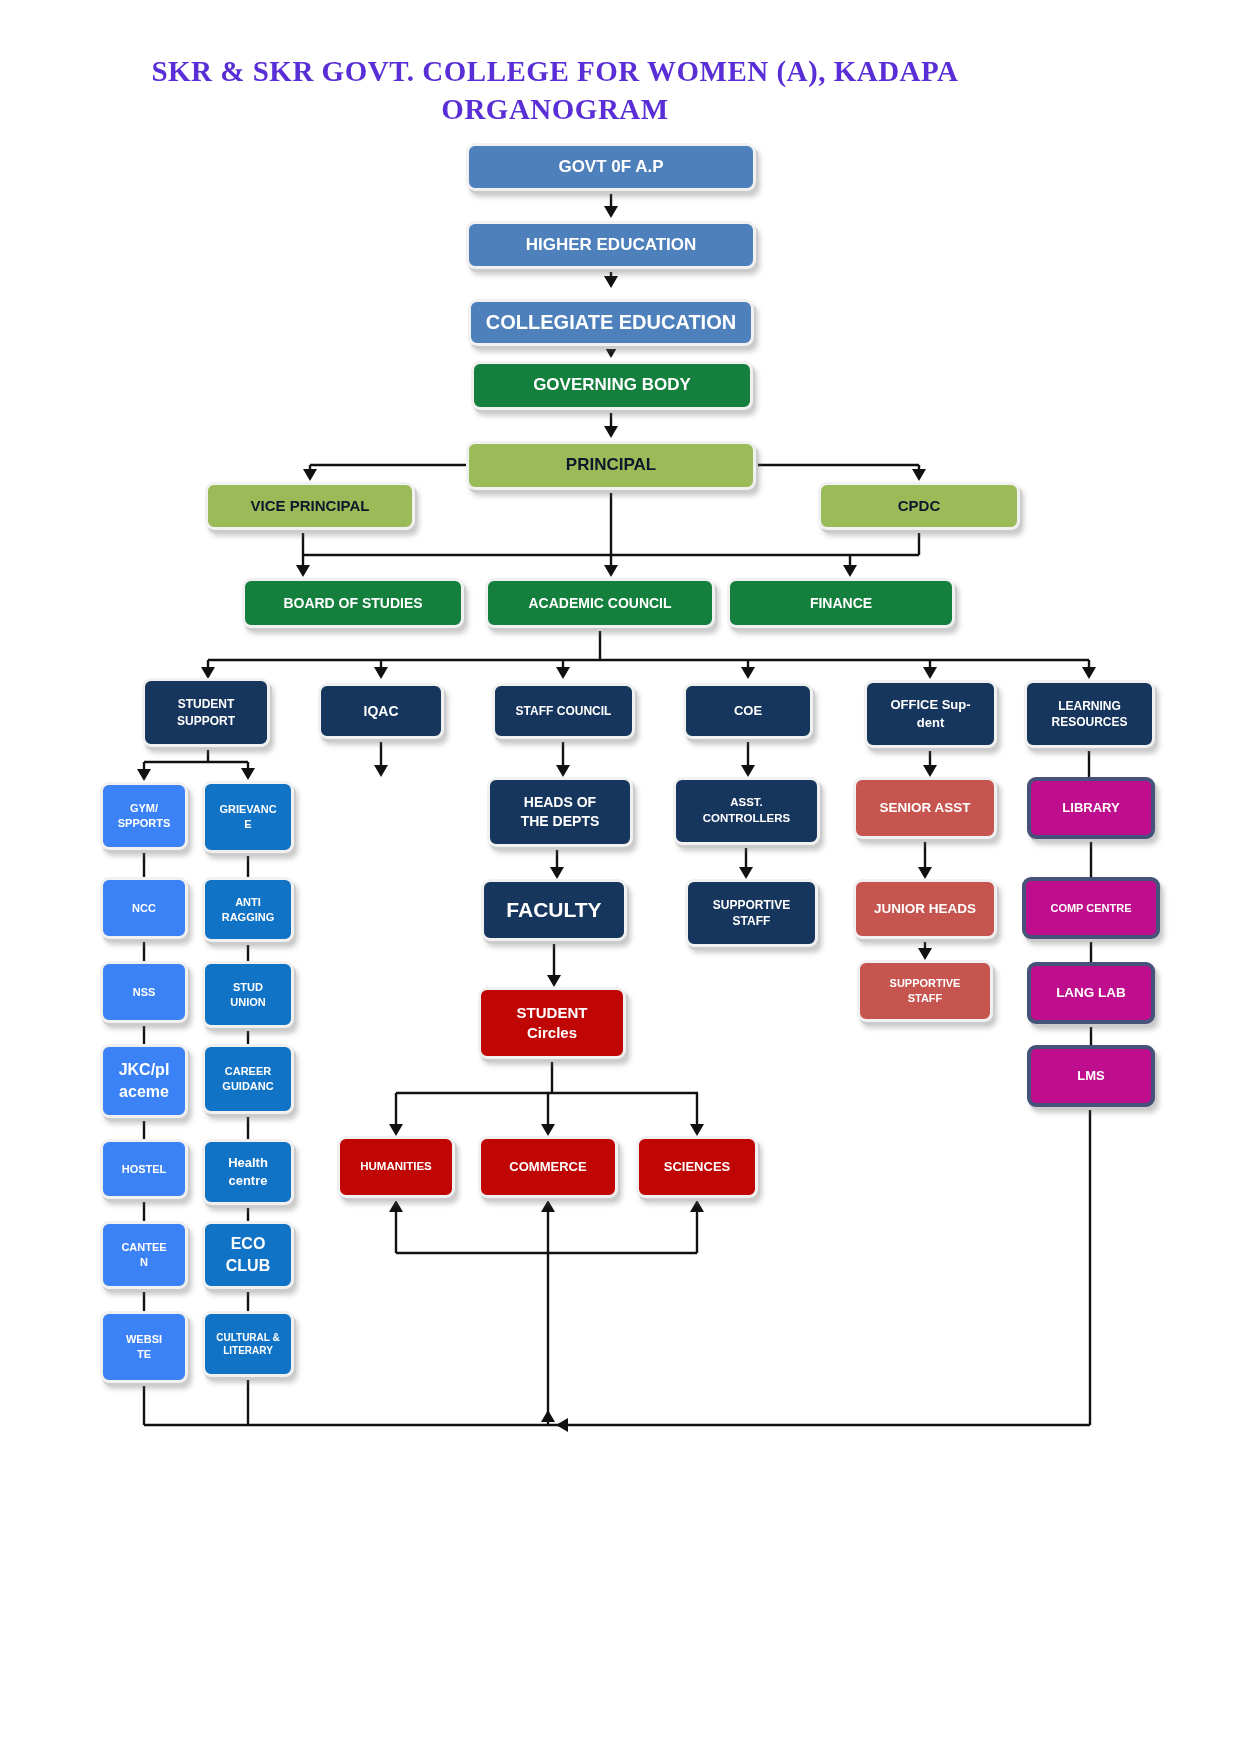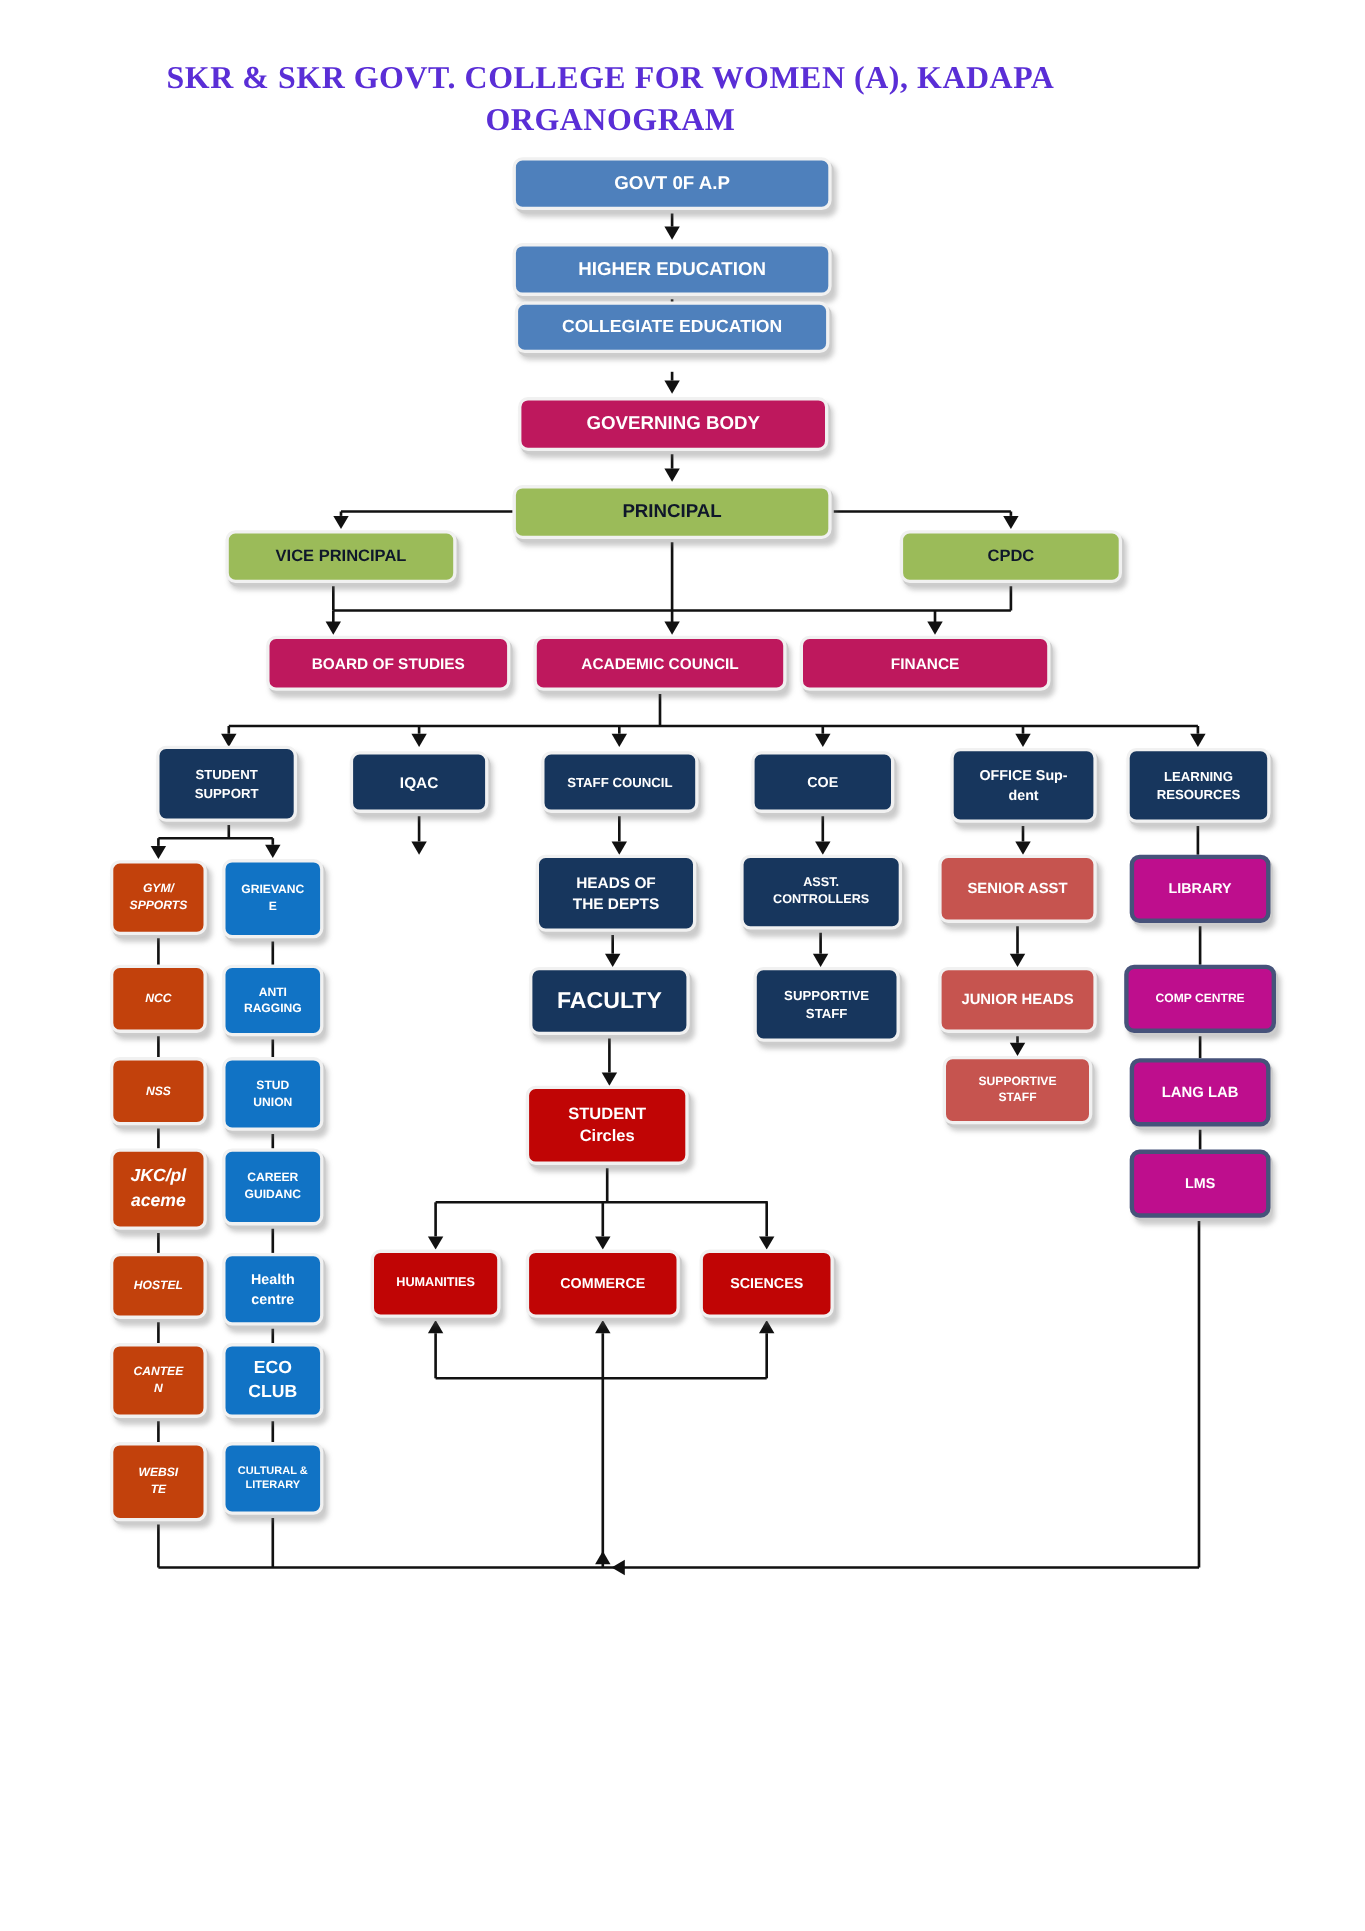--- a/index.html
+++ b/index.html
@@ -7,24 +7,24 @@
           font-family:"Liberation Sans",sans-serif;}
   .wires{position:absolute;left:0;top:0;z-index:1;}
   .title{position:absolute;left:0;top:52px;width:1110px;margin:0;text-align:center;z-index:2;
          font-family:"Liberation Serif",serif;font-weight:bold;color:#5A2ED6;
          font-size:29px;line-height:1.32;letter-spacing:.5px;}
   .n{position:absolute;z-index:2;box-sizing:border-box;display:flex;align-items:center;justify-content:center;
      text-align:center;font-weight:700;color:#ffffff;border-radius:9px;border:3px solid #f1f1f1;
      box-shadow:2px 3px 0 #cccccc,4px 6px 5px rgba(110,110,110,.35);
      white-space:pre-line;line-height:1.35;padding:2px;}
   .c-blue{background:#4E80BC;}
-  .c-red{background:#be185d;}
+  .c-red{background:#15803d;}
   .c-green{background:#9BBB59;color:#0f172a;}
   .c-navy{background:#17365D;}
-  .c-bgreen{background:#c2410c;font-style:italic;}
+  .c-bgreen{background:#3b82f6;}
   .c-bblue{background:#1173C5;}
   .c-bred{background:#C00505;}
   .c-salmon{background:#C6544F;}
   .c-magenta{background:#BE0E8D;border:4px solid #46527A;}
 </style>
 </head>
 <body>
 
 <div class="canvas">
 
@@ -141,21 +141,21 @@
 
     <line x1="144" y1="1425" x2="1090" y2="1425"></line>
     <path d="M548,1410 L541,1422 L555,1422 Z" stroke="none"></path>
     <path d="M556,1425 L568,1418 L568,1432 Z" stroke="none"></path>
   </svg>
 
   <h1 class="title"><span>SKR &amp; SKR GOVT. COLLEGE FOR WOMEN (A), KADAPA</span><br><span>ORGANOGRAM</span></h1>
 
   <div class="n c-blue" style="left:466px;top:143px;width:290px;height:48px;font-size:17px">GOVT 0F A.P</div>
   <div class="n c-blue" style="left:466px;top:221px;width:290px;height:48px;font-size:17px">HIGHER EDUCATION</div>
-  <div class="n c-blue" style="left:468px;top:274px;width:286px;height:47px;font-size:16px">COLLEGIATE EDUCATION</div>
+  <div class="n c-blue" style="left:468px;top:299px;width:286px;height:47px;font-size:20px">COLLEGIATE EDUCATION</div>
   <div class="n c-red" style="left:471px;top:361px;width:282px;height:49px;font-size:17px">GOVERNING BODY</div>
   <div class="n c-green" style="left:466px;top:441px;width:290px;height:49px;font-size:17px">PRINCIPAL</div>
   <div class="n c-green" style="left:205px;top:482px;width:210px;height:48px;font-size:15px">VICE PRINCIPAL</div>
   <div class="n c-green" style="left:818px;top:482px;width:202px;height:48px;font-size:15px">CPDC</div>
 
   <div class="n c-red" style="left:242px;top:578px;width:222px;height:50px;font-size:14px">BOARD OF STUDIES</div>
   <div class="n c-red" style="left:485px;top:578px;width:230px;height:50px;font-size:14px">ACADEMIC COUNCIL</div>
   <div class="n c-red" style="left:727px;top:578px;width:228px;height:50px;font-size:14px">FINANCE</div>
 
   <div class="n c-navy" style="left:142px;top:678px;width:128px;height:69px;font-size:12px">STUDENT

